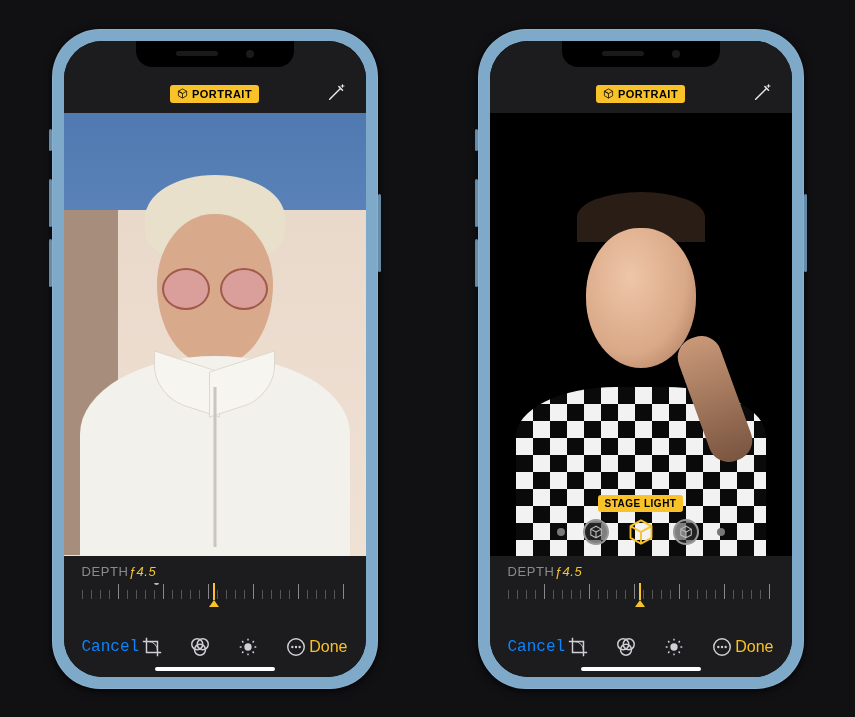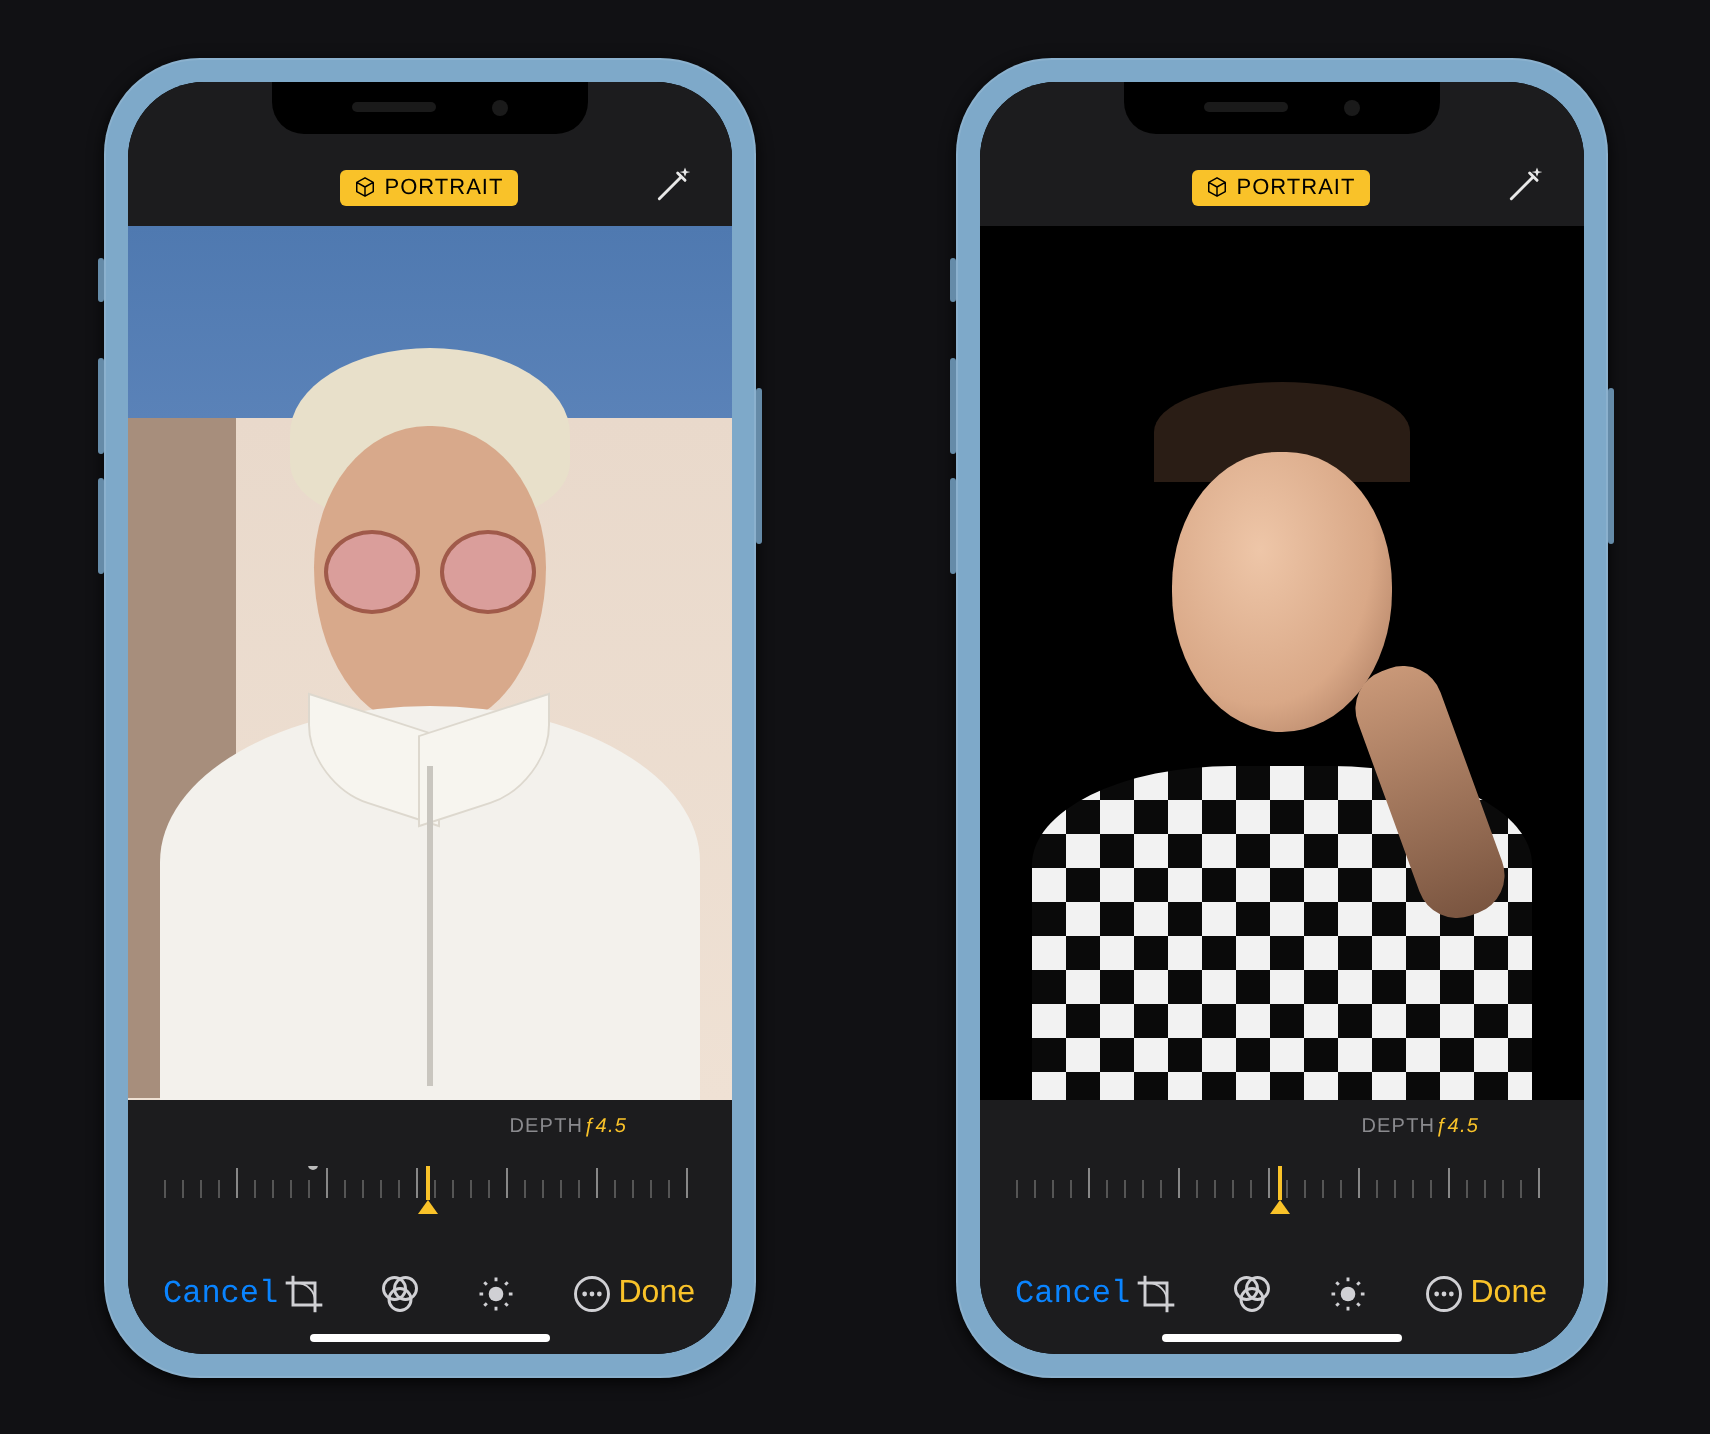--- a/index.html
+++ b/index.html
@@ -64,21 +64,21 @@
       display: flex;
       align-items: flex-end;
       justify-content: space-between;
       padding: 0 18px 10px;
     }
     .portrait-badge {
       margin: 0 auto;
       background: #f9c229;
       color: #000;
       font-size: 11px;
-      font-weight: 400;
+      font-weight: 700;
       letter-spacing: .5px;
       padding: 3px 7px;
       border-radius: 3px;
       display: inline-flex;
       align-items: center;
       gap: 4px;
     }
     .portrait-badge svg { width: 11px; height: 11px; }
     .wand-btn {
       position: absolute;
@@ -220,24 +220,24 @@
     .light-cube.far {
       width: 8px; height: 8px; border-radius: 50%;
       background: #777;
     }
 
     .depth-panel {
       background: #1c1c1e;
       padding: 8px 18px 4px;
     }
     .depth-row {
-      display: flex; justify-content: flex-end;
-      font-size: 10px; letter-spacing: .6px;
+      display: flex; justify-content: flex-start;
+      font-size: 13px; letter-spacing: .6px;
       color: #8a8a8e;
-      margin-bottom: 14px;
+      margin-bottom: 4px;
     }
     .depth-value { color: #f9c229; font-style: italic; font-weight: 400; }
     .ruler {
       position: relative;
       height: 30px;
       overflow: hidden;
     }
     .ticks {
       display: flex;
       height: 16px;
@@ -452,20 +452,42 @@
       </span>
     </div>
 
     <div class="photo photo-b">
       <div class="hair-b"></div>
       <div class="hair-b-front"></div>
       <div class="face-b"></div>
       <div class="chk-body"></div>
       <div class="arm-b"></div>
 
+      <div class="light-overlay">
+        <span class="light-label">STAGE LIGHT</span>
+        <div class="light-row">
+          <span class="light-cube far"></span>
+          <span class="light-cube side">
+            <svg viewBox="0 0 18 18" width="14" height="14" style="color:#bbb">
+                <use href="#cube-s"></use>
+              </svg>
+          </span>
+          <span class="light-cube center">
+            <svg viewBox="0 0 24 24" width="28" height="28" style="color:#f9c229">
+                <use href="#cube"></use>
+              </svg>
+          </span>
+          <span class="light-cube side">
+            <svg viewBox="0 0 18 18" width="14" height="14" style="color:#bbb">
+                <use href="#cube-s"></use>
+              </svg>
+          </span>
+          <span class="light-cube far"></span>
+        </div>
+      </div>
     </div>
 
     <div class="depth-panel">
       <div class="depth-row">
         <span>DEPTH</span>
         <span class="depth-value">ƒ4.5</span>
         <span style="width:34px"></span>
       </div>
       <div class="ruler">
         <div class="ticks">

